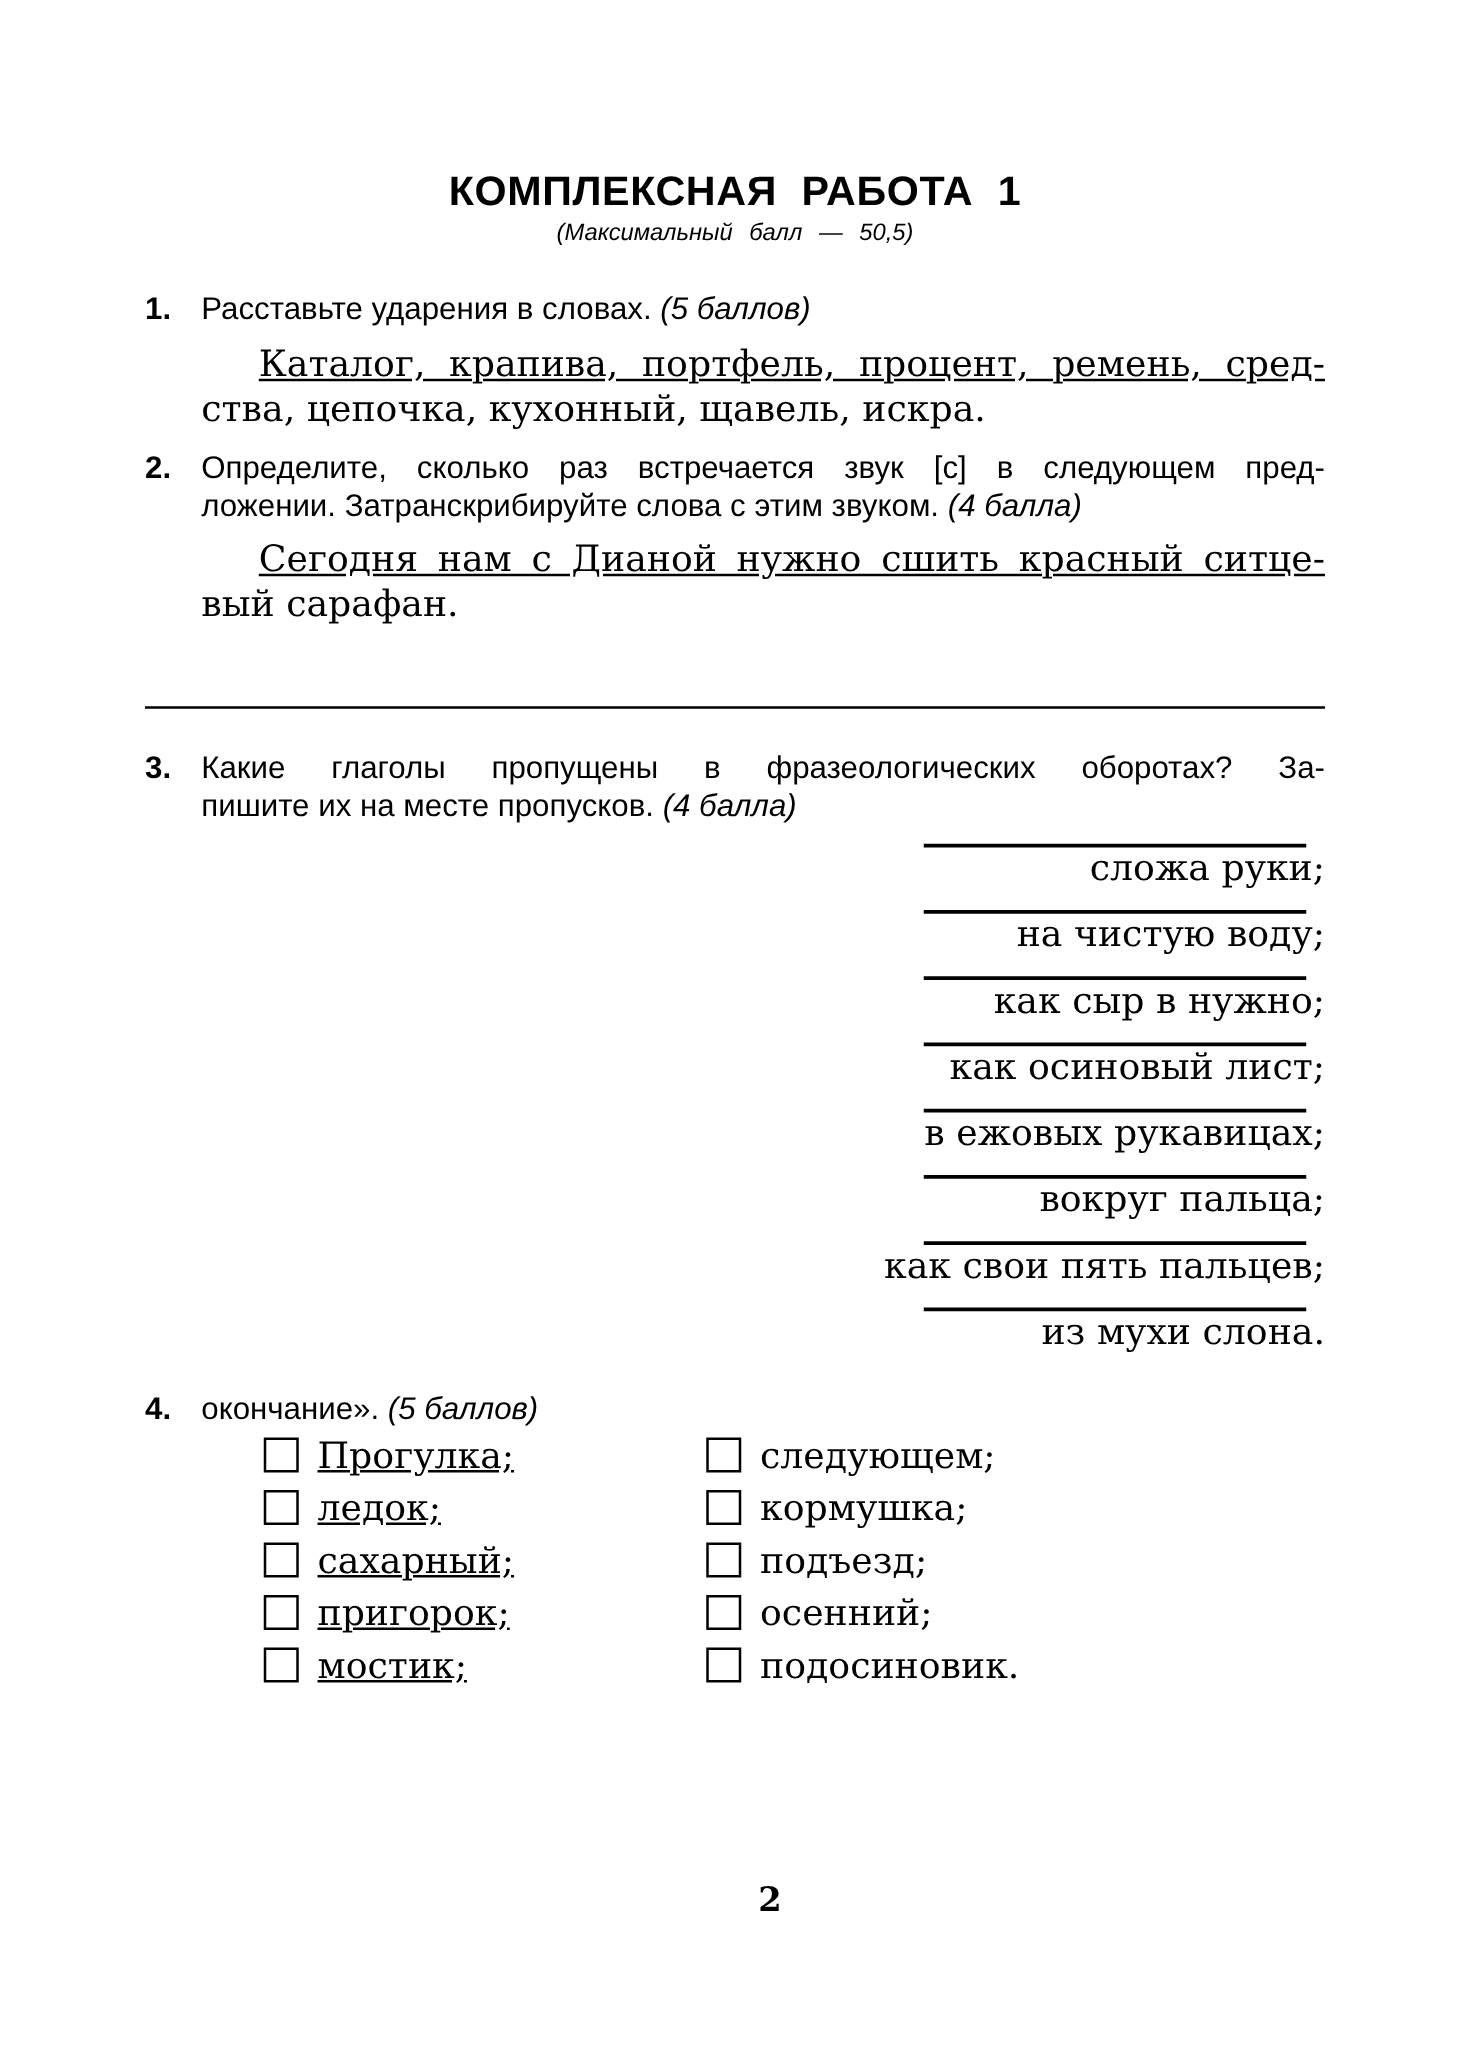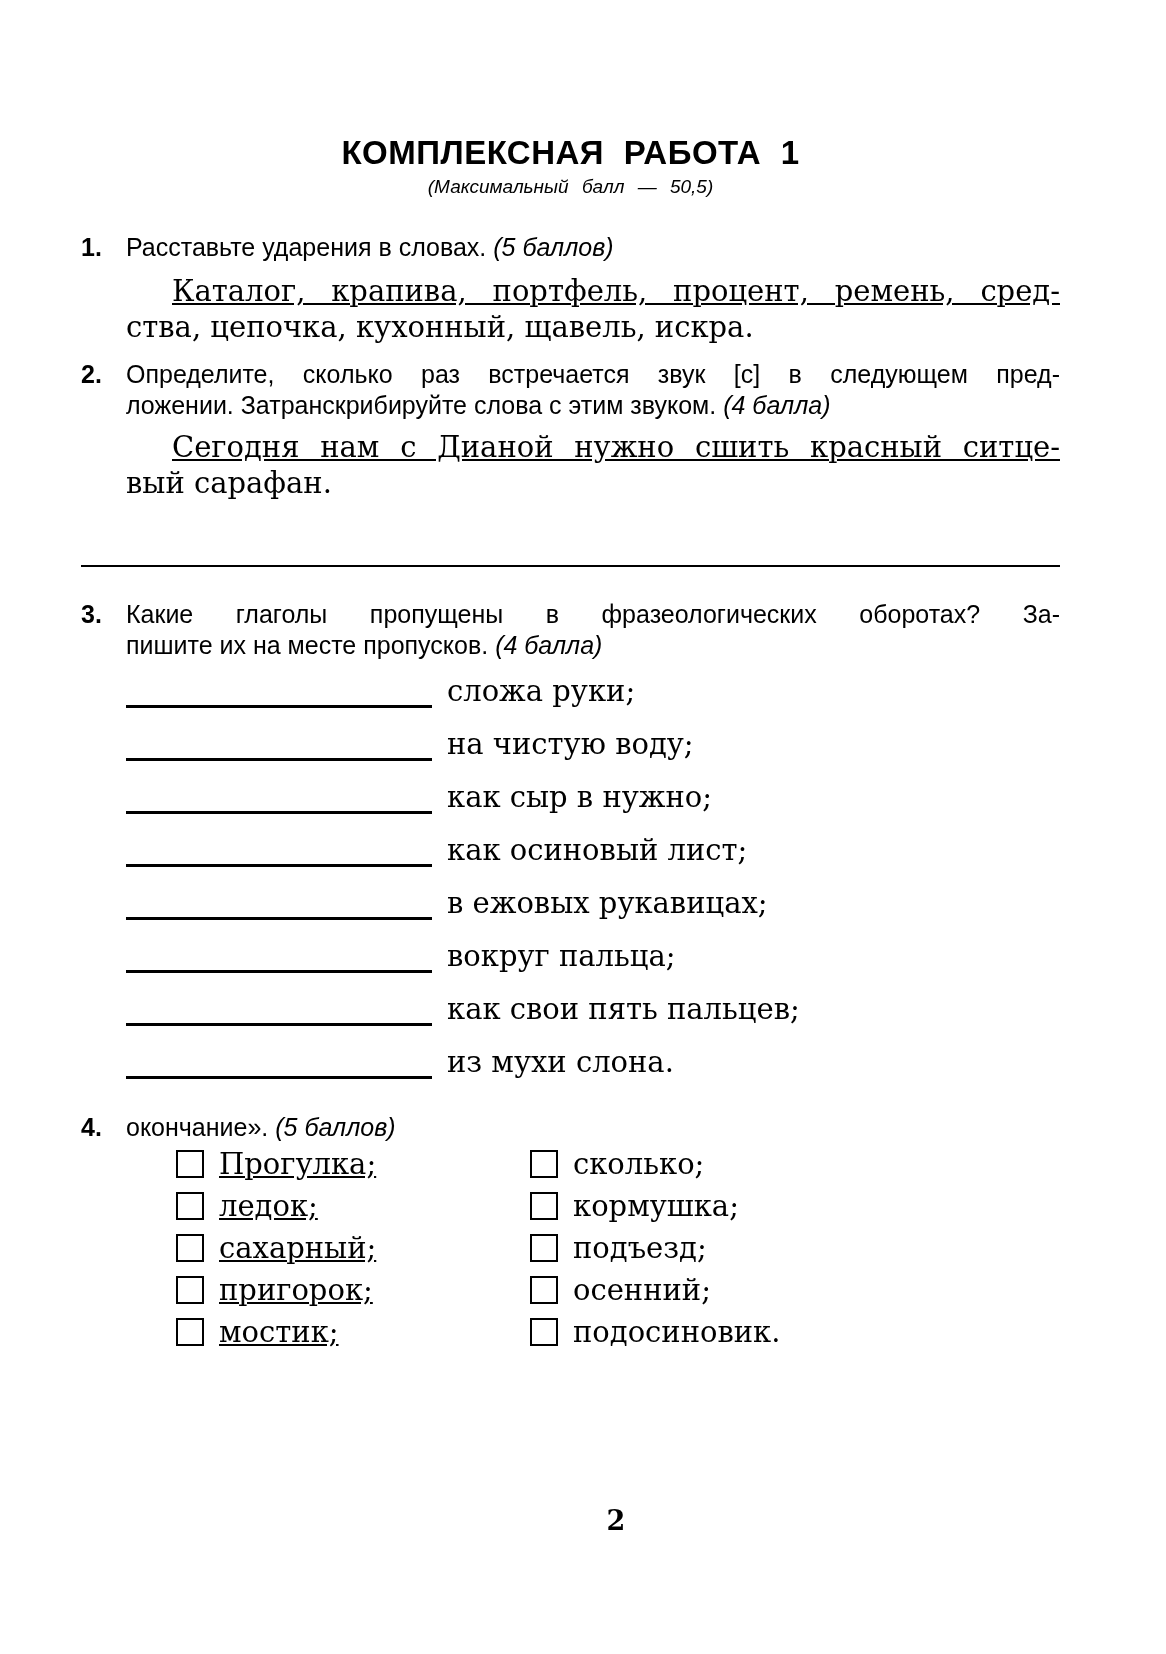--- a/index.html
+++ b/index.html
@@ -5,21 +5,21 @@
   html, body { margin: 0; padding: 0; }
   body {
     width: 1166px; height: 1654px;
     background: #ffffff; color: #000;
     position: relative;
     font-family: "Liberation Sans", sans-serif;
     overflow: hidden;
   }
   .page {
     position: absolute; inset: 0;
-    padding: 135px 106px 0 81px;
+    padding: 135px 106px 0 116px;
     box-sizing: border-box;
   }
   .title {
     font-size: 33px; font-weight: bold;
     text-align: center; letter-spacing: 0.5px; word-spacing: 10px;
     line-height: 36px;
   }
   .subtitle {
     font-size: 19px; font-style: italic;
     text-align: center; word-spacing: 8px;
@@ -48,21 +48,21 @@
     border: none; border-top: 2px solid #000;
     margin: 64px 0 0 0; width: 100%;
   }
   .t2 { margin-top: 14px; }
   .t2-para { margin-top: 8px; }
   .t3 { margin-top: 32px; }
   .fill-rows { margin-top: 14px; }
   .fill-row {
     display: flex; align-items: flex-end;
     height: 33px; margin-top: 20px;
-    font-size: 29px; line-height: 33px;
+    font-size: 29px; line-height: 33px; flex-direction: column;
   }
   .fill-row:first-child { margin-top: 0; }
   .blank {
     width: 306px; height: 30px;
     border-bottom: 3px solid #000;
     margin-right: 15px;
   }
   .t4 { margin-top: 33px; }
   .options {
     display: flex; margin-left: 50px; margin-top: 0;
@@ -199,21 +199,21 @@
           <span>пригорок;</span>
         </div>
         <div class="option">
           <span class="checkbox"></span>
           <span>мостик;</span>
         </div>
       </div>
       <div class="opt-col">
         <div class="option">
           <span class="checkbox"></span>
-          <span>сколько;</span>
+          <span>следующем;</span>
         </div>
         <div class="option">
           <span class="checkbox"></span>
           <span>кормушка;</span>
         </div>
         <div class="option">
           <span class="checkbox"></span>
           <span>подъезд;</span>
         </div>
         <div class="option">

